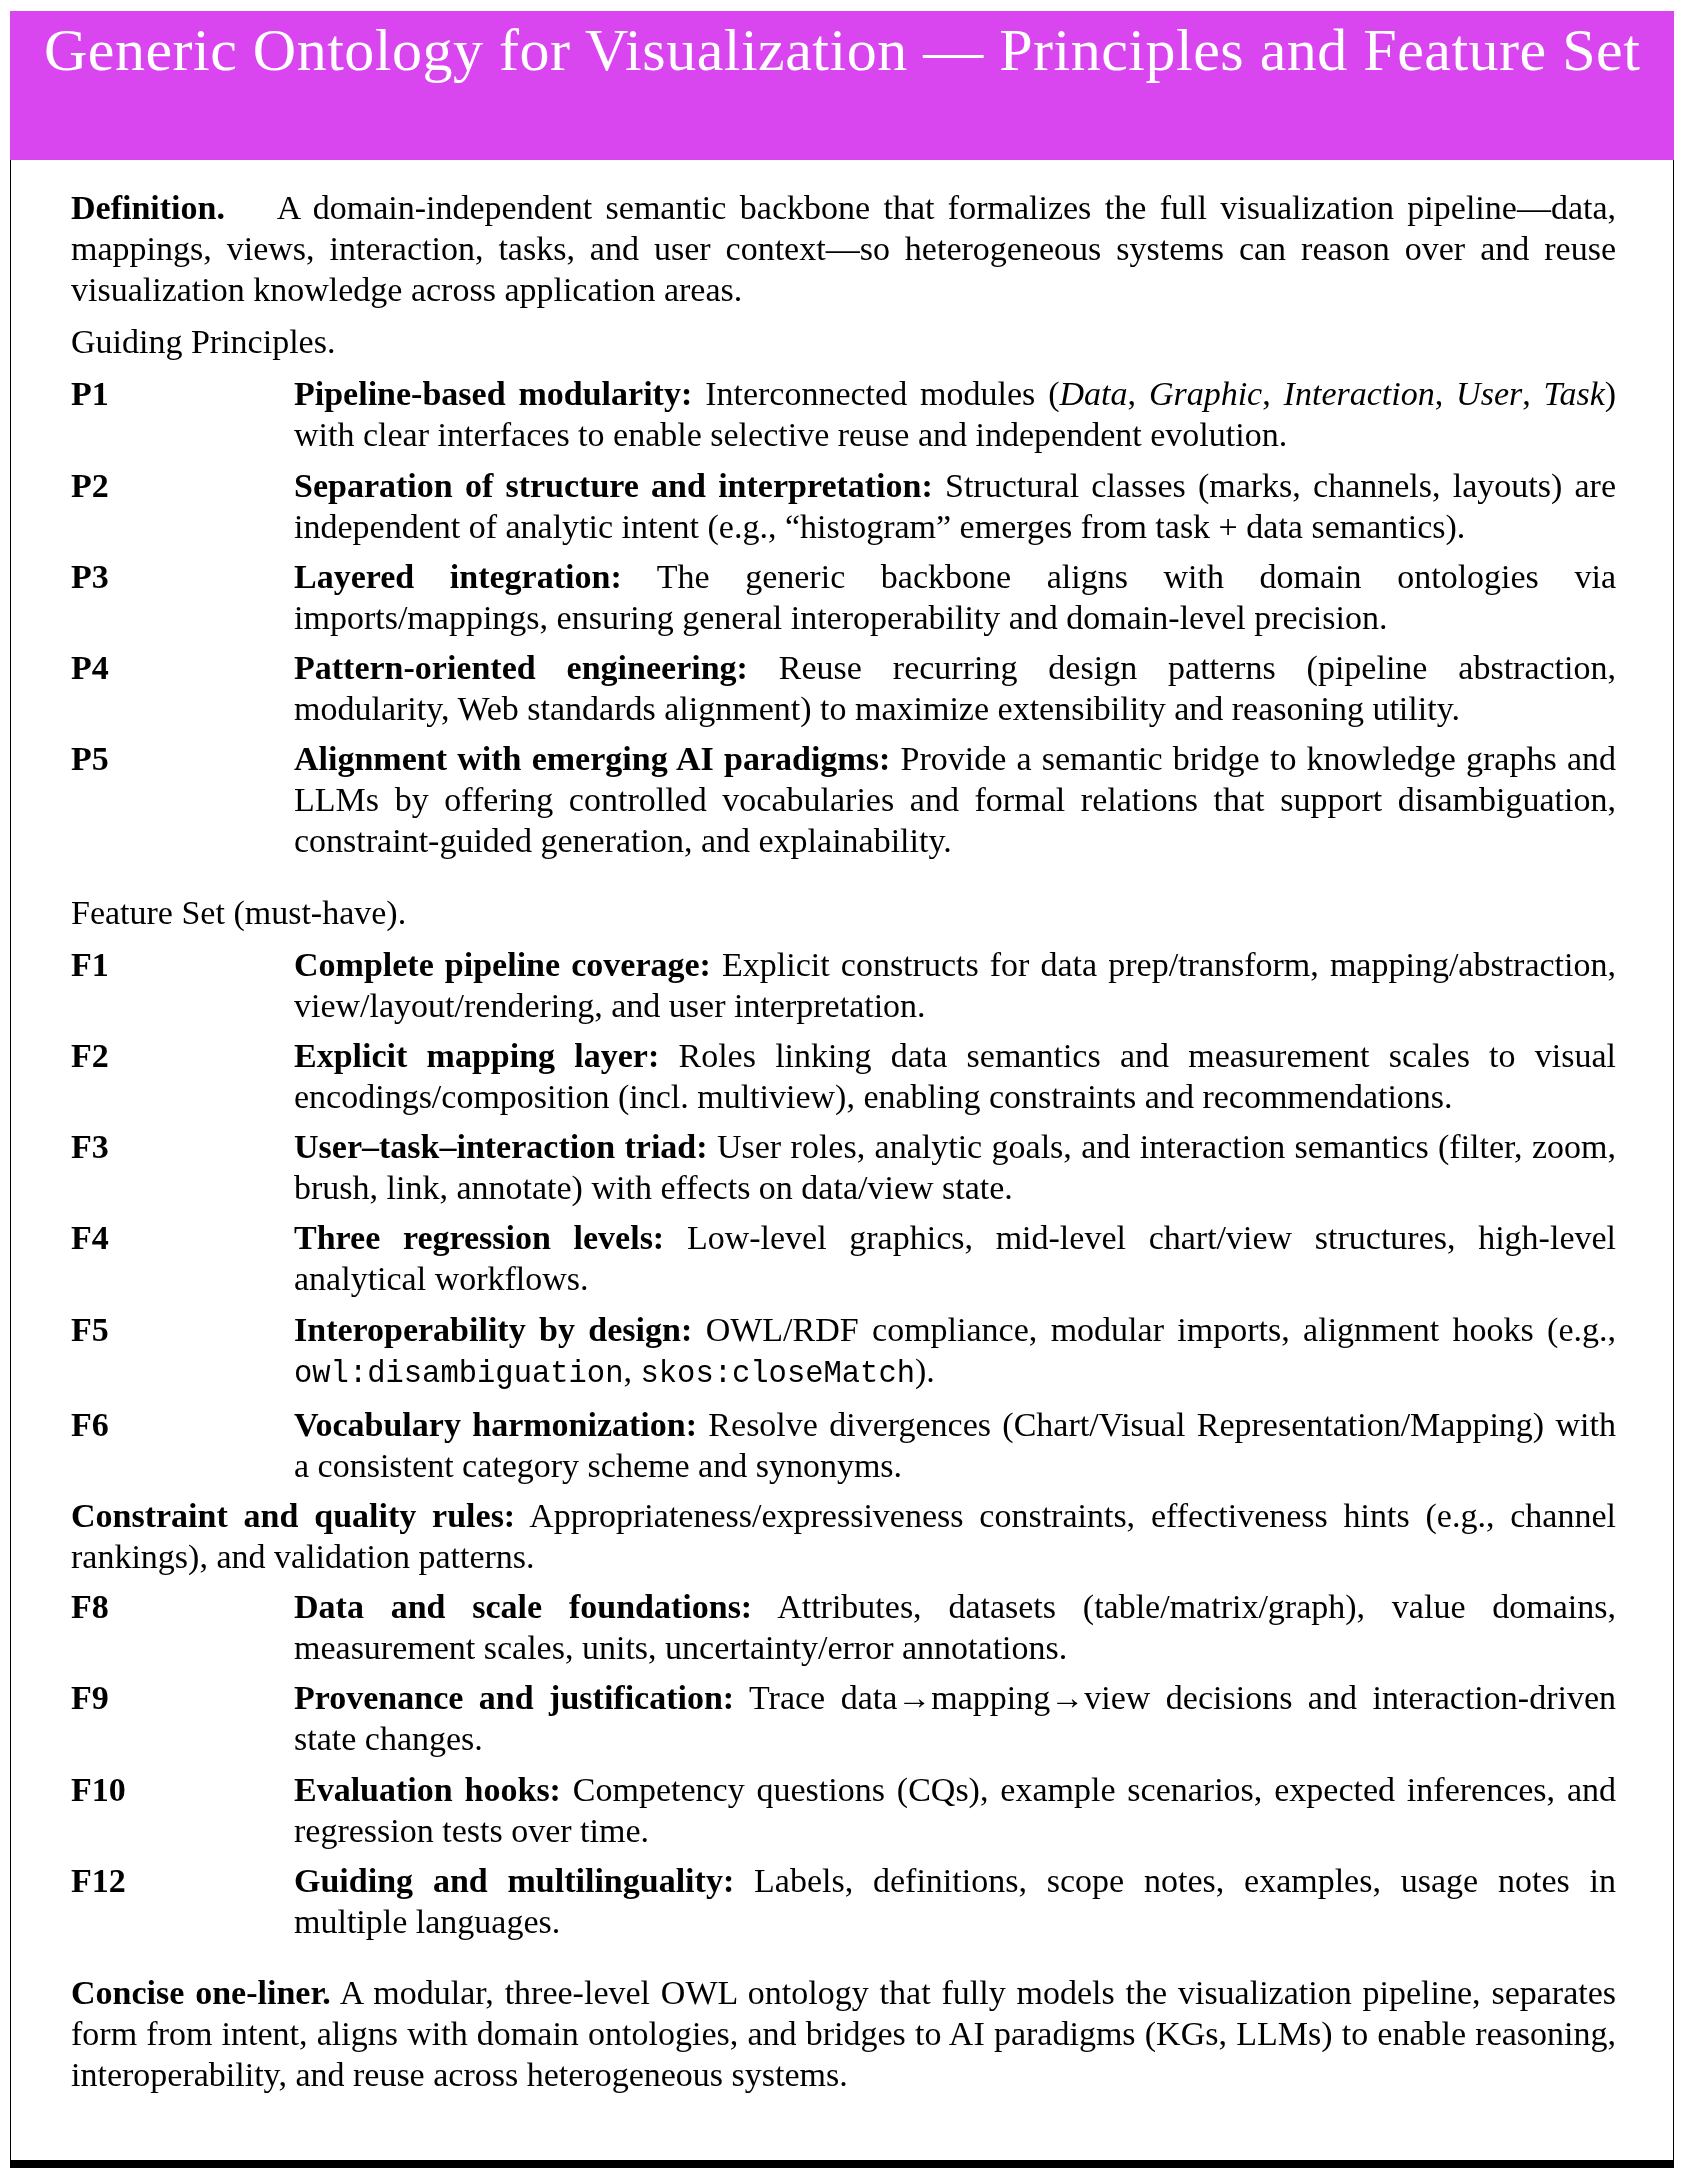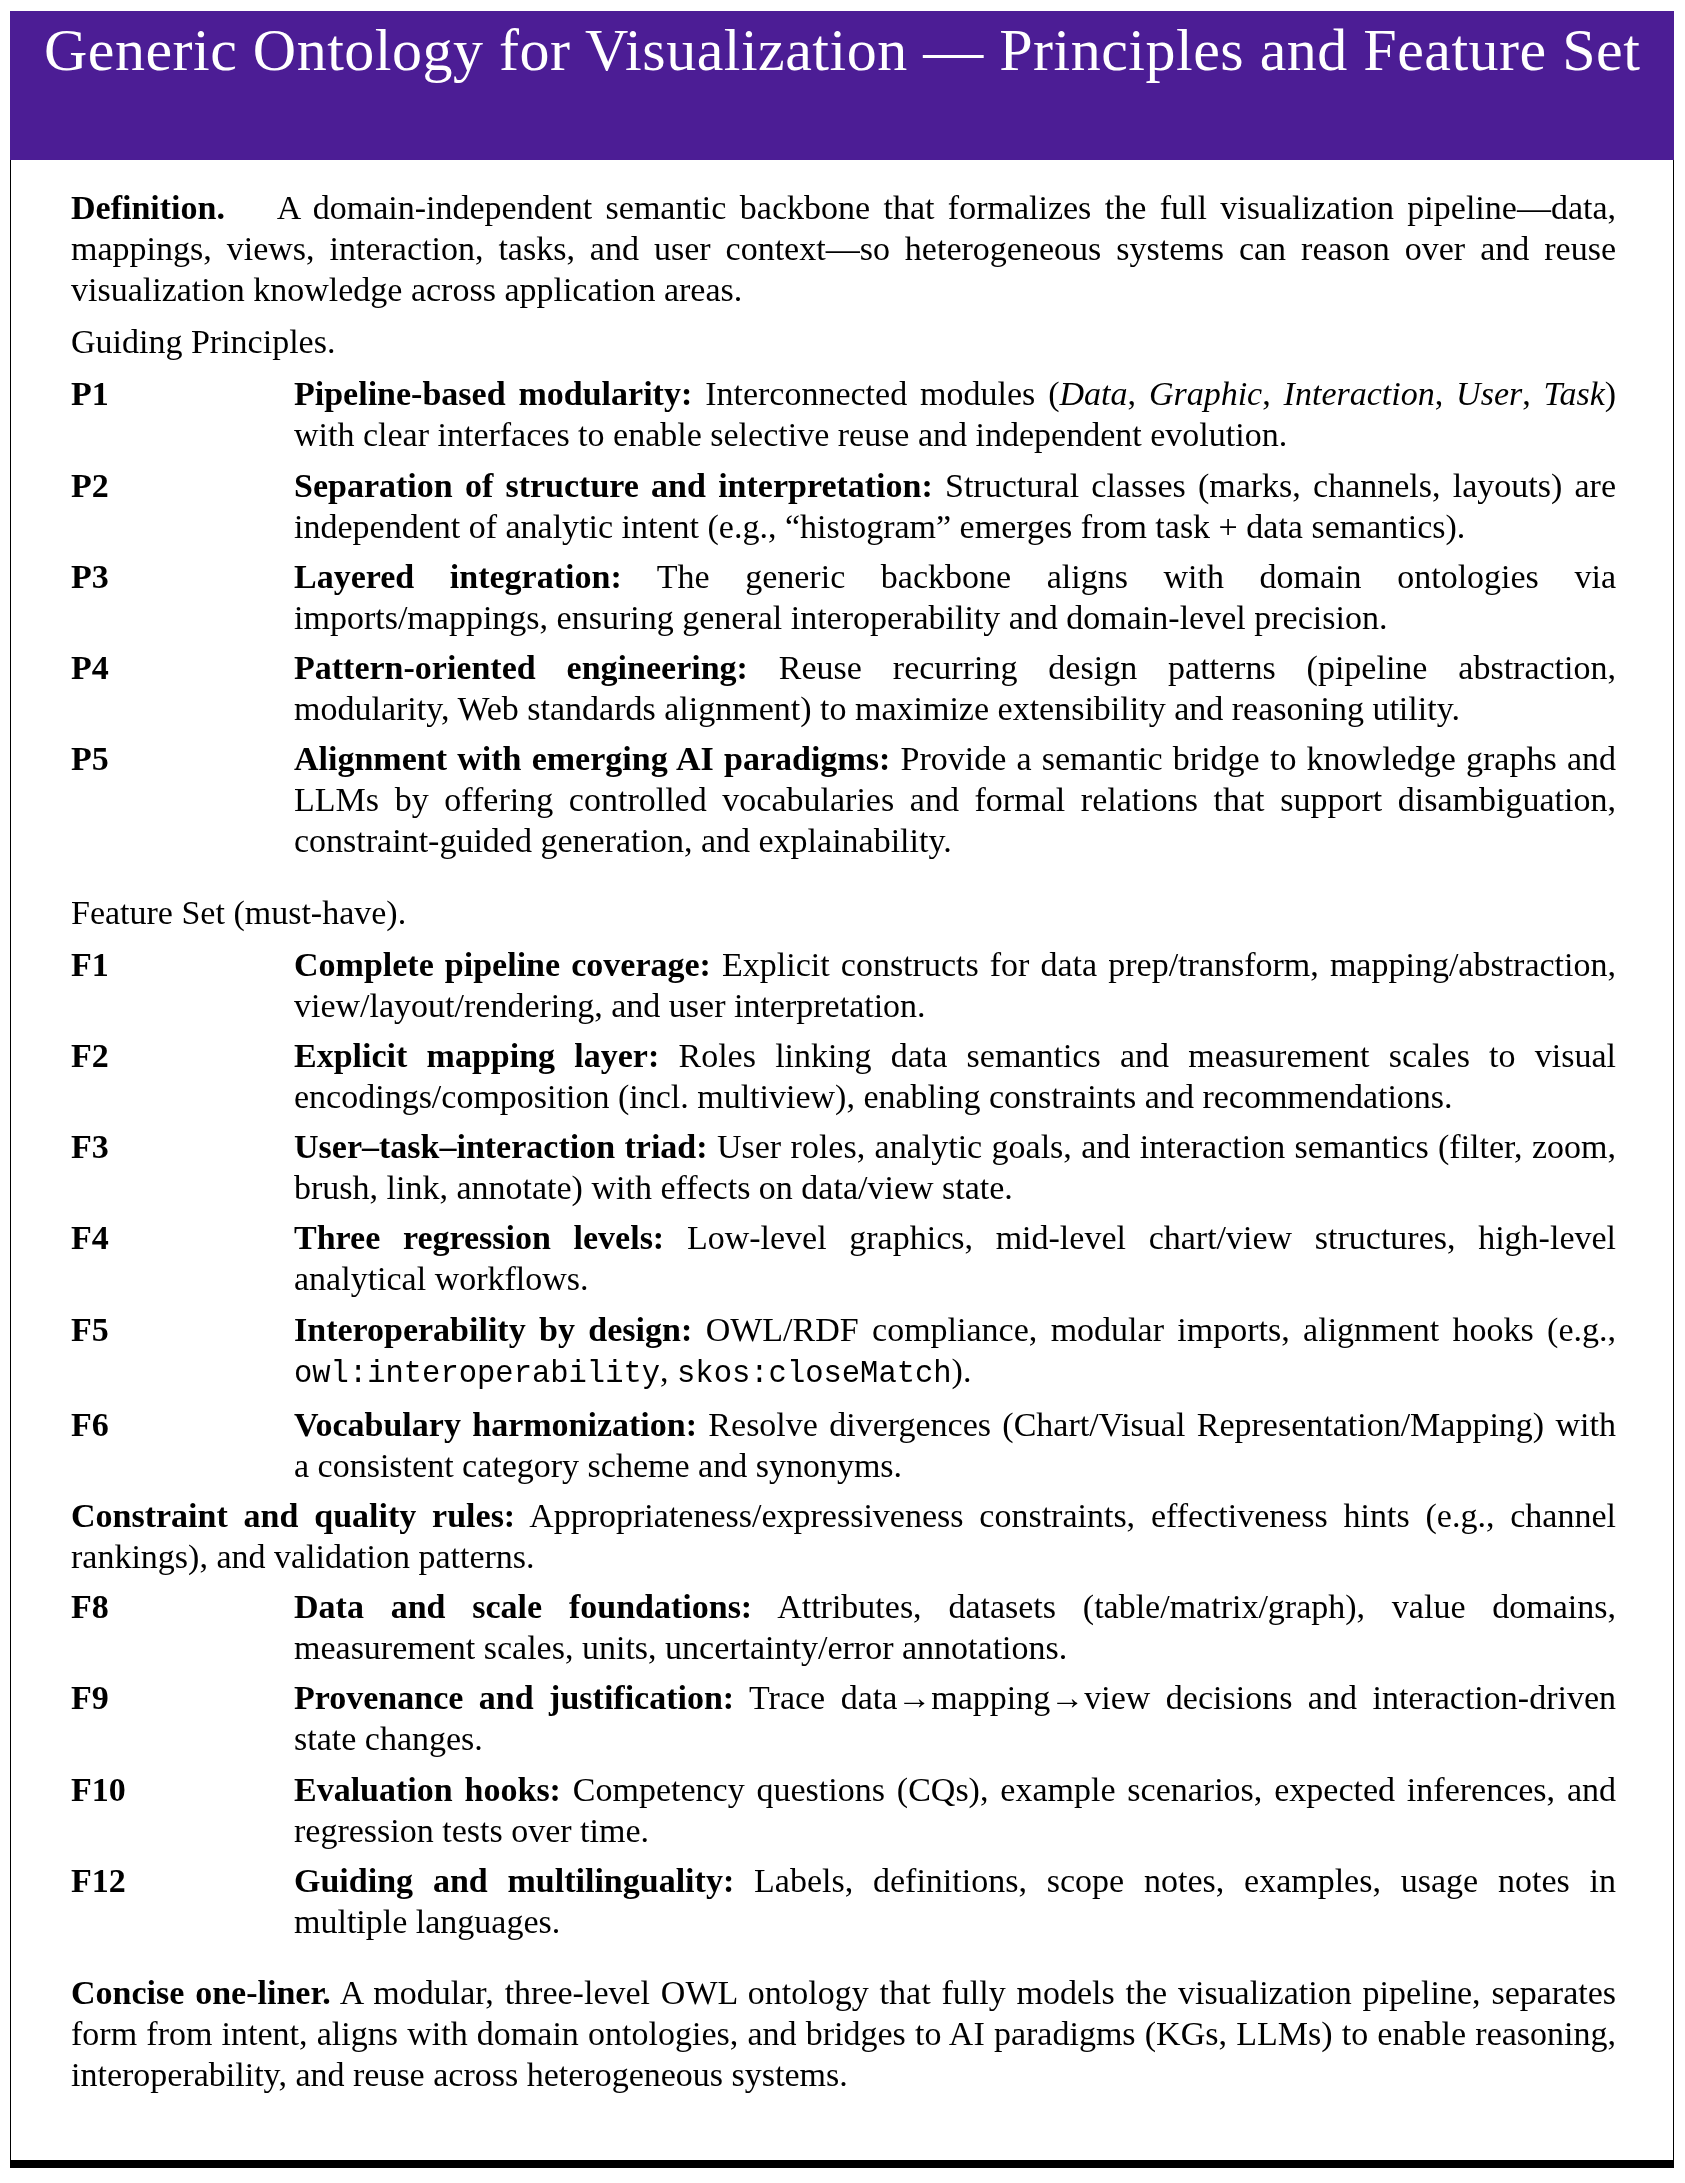--- a/index.html
+++ b/index.html
@@ -5,21 +5,21 @@
     html, body { margin: 0; padding: 0; background: #ffffff; }
     body { width: 1686px; height: 2183px; position: relative; overflow: hidden;
            font-family: "DejaVu Serif", "Liberation Serif", serif; color: #000; }
     .box {
       position: absolute; left: 10.2px; top: 11.2px; width: 1664px; height: 2157px;
       box-sizing: border-box; border-left: 1.5px solid #000; border-right: 1.5px solid #000;
       border-bottom: 8.1px solid #000;
     }
     .title-bar {
       position: absolute; left: 10.2px; top: 11.2px; width: 1664px; height: 149px;
-      background: #4c1d95; color: #fff; text-align: center;
+      background: #d946ef; color: #fff; text-align: center;
       font-family: "Liberation Serif", "DejaVu Serif", serif; font-size: 60px; line-height: 71px;
       padding-top: 4.1px; box-sizing: border-box; letter-spacing: 0.5px;
     }
     .content { position: absolute; left: 71px; top: 187px; width: 1545px;
       font-family: "Liberation Serif", "DejaVu Serif", serif; font-size: 34px; line-height: 41px; }
     .para { text-align: justify; margin: 0 0 8.1px 0; }
     .b { font-weight: bold; }
     .section-head { font-weight: normal; margin: 11.2px 0 11.2px 0; }
     .item { display: flex; margin-bottom: 9.2px; }
     .item .lbl { width: 223px; flex: none; font-weight: bold; }
@@ -76,21 +76,21 @@
   <div class="item">
     <span class="lbl">F3</span>
     <span class="txt"><span class="b">User–task–interaction triad:</span> <span>User roles, analytic goals, and interaction semantics (filter, zoom, brush, link, annotate) with effects on data/view state.</span></span>
   </div>
   <div class="item">
     <span class="lbl">F4</span>
     <span class="txt"><span class="b">Three regression levels:</span> <span>Low-level graphics, mid-level chart/view structures, high-level analytical workflows.</span></span>
   </div>
   <div class="item">
     <span class="lbl">F5</span>
-    <span class="txt"><span class="b">Interoperability by design:</span> <span>OWL/RDF compliance, modular imports, alignment hooks (e.g., </span><span class="mono">owl:interoperability</span><span>, </span><span class="mono">skos:closeMatch</span><span>).</span></span>
+    <span class="txt"><span class="b">Interoperability by design:</span> <span>OWL/RDF compliance, modular imports, alignment hooks (e.g., </span><span class="mono">owl:disambiguation</span><span>, </span><span class="mono">skos:closeMatch</span><span>).</span></span>
   </div>
   <div class="item">
     <span class="lbl">F6</span>
     <span class="txt"><span class="b">Vocabulary harmonization:</span> <span>Resolve divergences (Chart/Visual Representation/Mapping) with a consistent category scheme and synonyms.</span></span>
   </div>
   <div class="item">
     <span class="txt"><span class="b">Constraint and quality rules:</span> <span>Appropriateness/expressiveness constraints, effectiveness hints (e.g., channel rankings), and validation patterns.</span></span>
   </div>
   <div class="item">
     <span class="lbl">F8</span>

